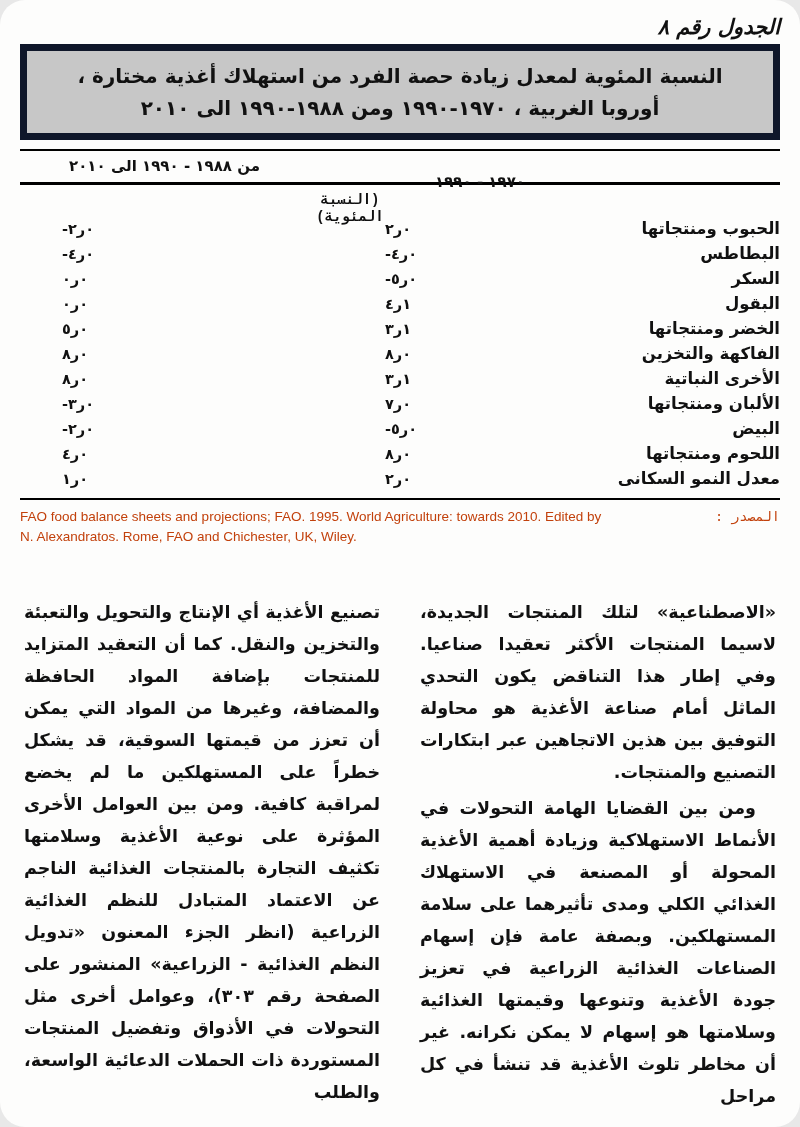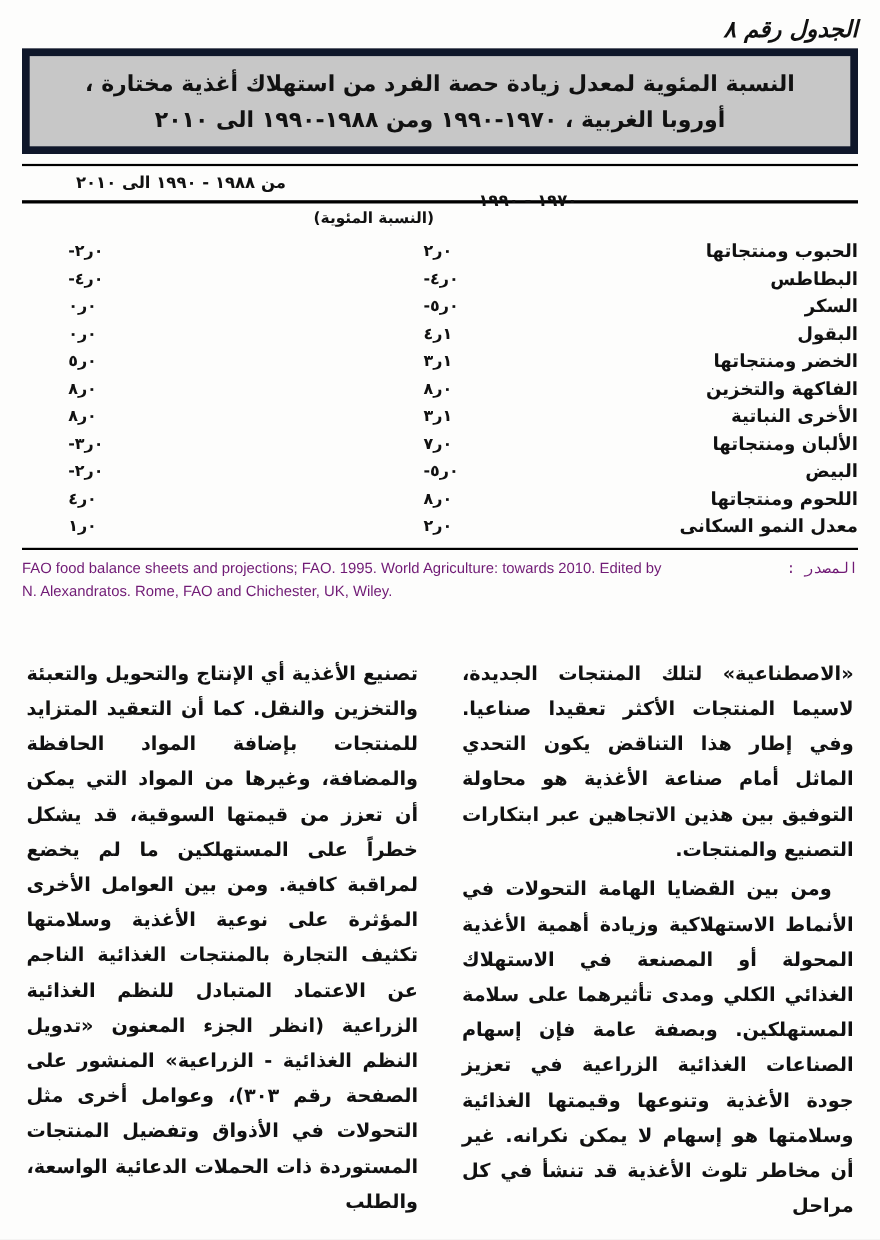--- a/index.html
+++ b/index.html
@@ -1,46 +1,47 @@
 <!DOCTYPE html>
 <html lang="ar"><head>
 <meta charset="utf-8">
 <style>
   html,body { margin:0; padding:0; background:#e8e8e8; }
   .page {
     position:relative; width:800px; height:1127px; margin:0 auto;
     background:#fdfdfc; color:#111; overflow:hidden; box-sizing:border-box;
     padding:10px 20px 0; direction:rtl;
     font-family:"DejaVu Sans", sans-serif;
+    border-radius:25px;
   }
   .caption { text-align:right; font-size:21px; font-weight:700; font-style:italic; height:34px; line-height:34px; }
   .title-box {
     border:7px solid #0f172a; background:#c7c7c7; text-align:center;
     font-weight:700; font-size:20px; line-height:32px; padding:9px 12px;
   }
   .rule { background:#000; width:100%; }
   .rule-1 { height:2px; margin-top:9px; }
   .rule-2 { height:3px; }
   .rule-3 { height:2px; }
   .thead { position:relative; height:31px; font-size:15px; font-weight:700; }
   .th-p1 { position:absolute; left:385px; width:150px; top:6px; text-align:center;margin-top:16px; }
   .th-p2 { position:absolute; left:25px;  width:215px; top:6px; text-align:right; }
   .unit { position:relative; height:30px; font-size:14px; font-weight:700; }
-  .unit span { position:absolute; left:265px; width:130px; top:6px; text-align:left; }
+  .unit span { position:absolute; left:265px; width:130px; top:6px; text-align:center;font-family:Liberation Mono, monospace; }
   .trows { padding:2px 0 6px; }
   .trow { position:relative; height:25px; font-weight:700; }
   .lbl { position:absolute; right:0; top:2px; font-size:16.5px; }
   .num {
     position:absolute; top:4px; font-size:14.5px; text-align:left;
     direction:ltr; unicode-bidi:bidi-override;
   }
   .v1 { left:365px; width:130px; }
   .v2 { left:42px;  width:130px; }
   .source {
-    direction:ltr; text-align:left; margin-top:7px; color:#701a75;
+    direction:ltr; text-align:left; margin-top:7px; color:#c2410c;
     font-family:"Liberation Sans","DejaVu Sans",sans-serif;
     font-size:13.5px; line-height:19px;
   }
   .src-line1 { display:flex; justify-content:space-between; align-items:baseline; }
   .src-label { font-family:Liberation Mono, monospace; direction:rtl; flex:0 0 auto; margin-left:6px; }
   .body-text {
     margin-top:46px; display:flex; gap:32px;
     font-size:17.5px; line-height:32px; font-weight:700; text-align:justify;
   }
   .col { flex:1 1 0; min-width:0; }

